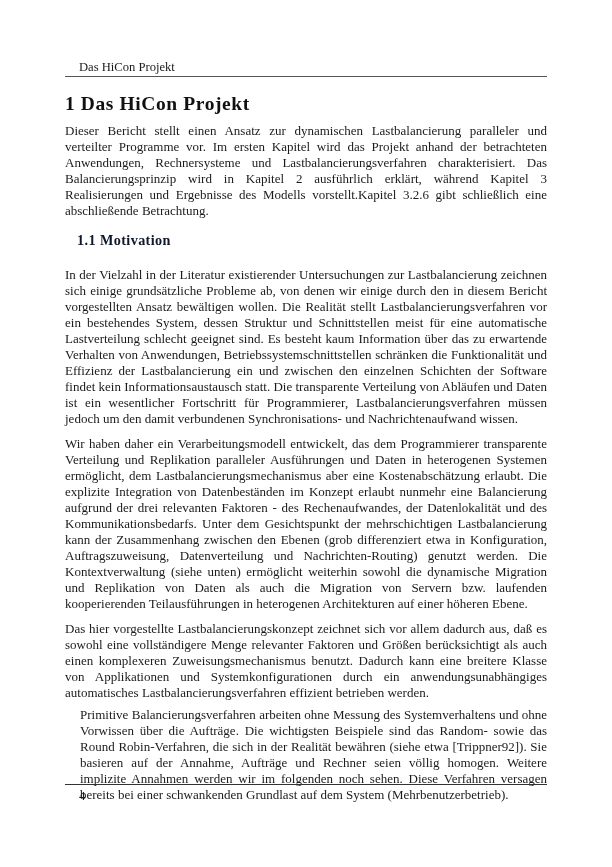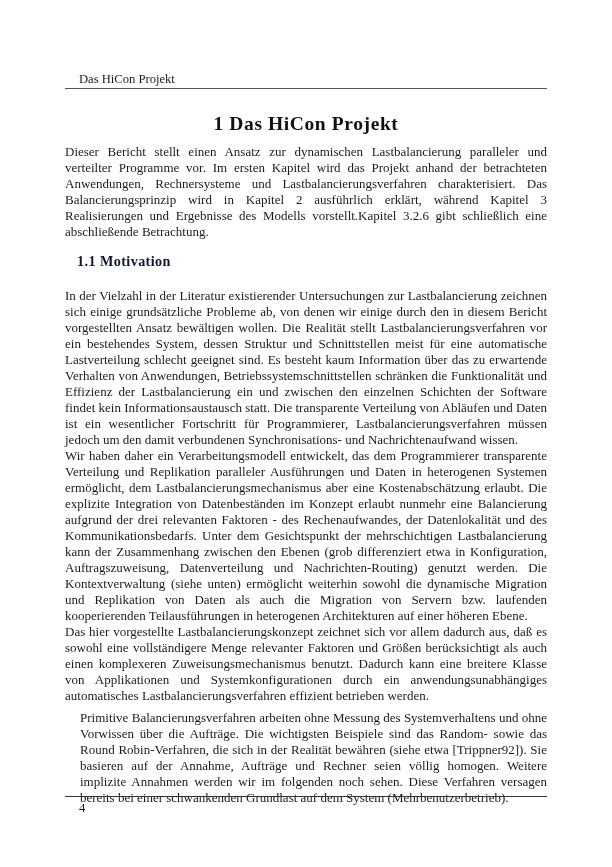--- a/index.html
+++ b/index.html
@@ -10,21 +10,21 @@
     body {
       width: 612px;
       height: 867px;
       position: relative;
       overflow: hidden;
       font-family: "Liberation Serif", "DejaVu Serif", serif;
       color: #1a1a1a;
     }
     .page {
       position: absolute;
-      left: 0; top: 12px;
+      left: 0; top: 0;
       width: 612px; height: 732px;
     }
     .running-head {
       position: absolute;
       left: 79px;
       top: 60px;
       font-size: 12.6px;
       line-height: 14px;
       color: #1a1a1a;
     }
@@ -36,47 +36,46 @@
       height: 0;
       border-top: 1.5px solid #555555;
     }
     .content {
       position: absolute;
       left: 65px;
       top: 92px;
       width: 482px;
     }
     h1.chapter {
-      margin: 8px;
+      margin: 0;
       font-size: 19.5px;
       line-height: 24px;
       font-weight: bold;
       letter-spacing: 0.6px;
       color: #111111;
-      text-align: center;
     }
     h2.section {
       margin: 12px;
       font-size: 14.2px;
       line-height: 18px;
       font-weight: bold;
       letter-spacing: 0.4px;
       color: #0f172a;
     }
     p {
       margin: 0;
       font-size: 13px;
       line-height: 16px;
       text-align: justify;
       hyphens: manual;
     }
     .mt-chapter-body { margin-top: 7px; }
     .mt-section { margin-top: 17px; }
     .mt-section-body { margin-top: 18px; }
-    .mt-para { }
+    .mt-para { margin-top: 9px; }
     .indented {
       margin-left: 15px;
       margin-top: 6px;
     }
     .foot-rule {
       position: absolute;
       left: 65px;
       top: 784px;
       width: 482px;
       height: 0;

